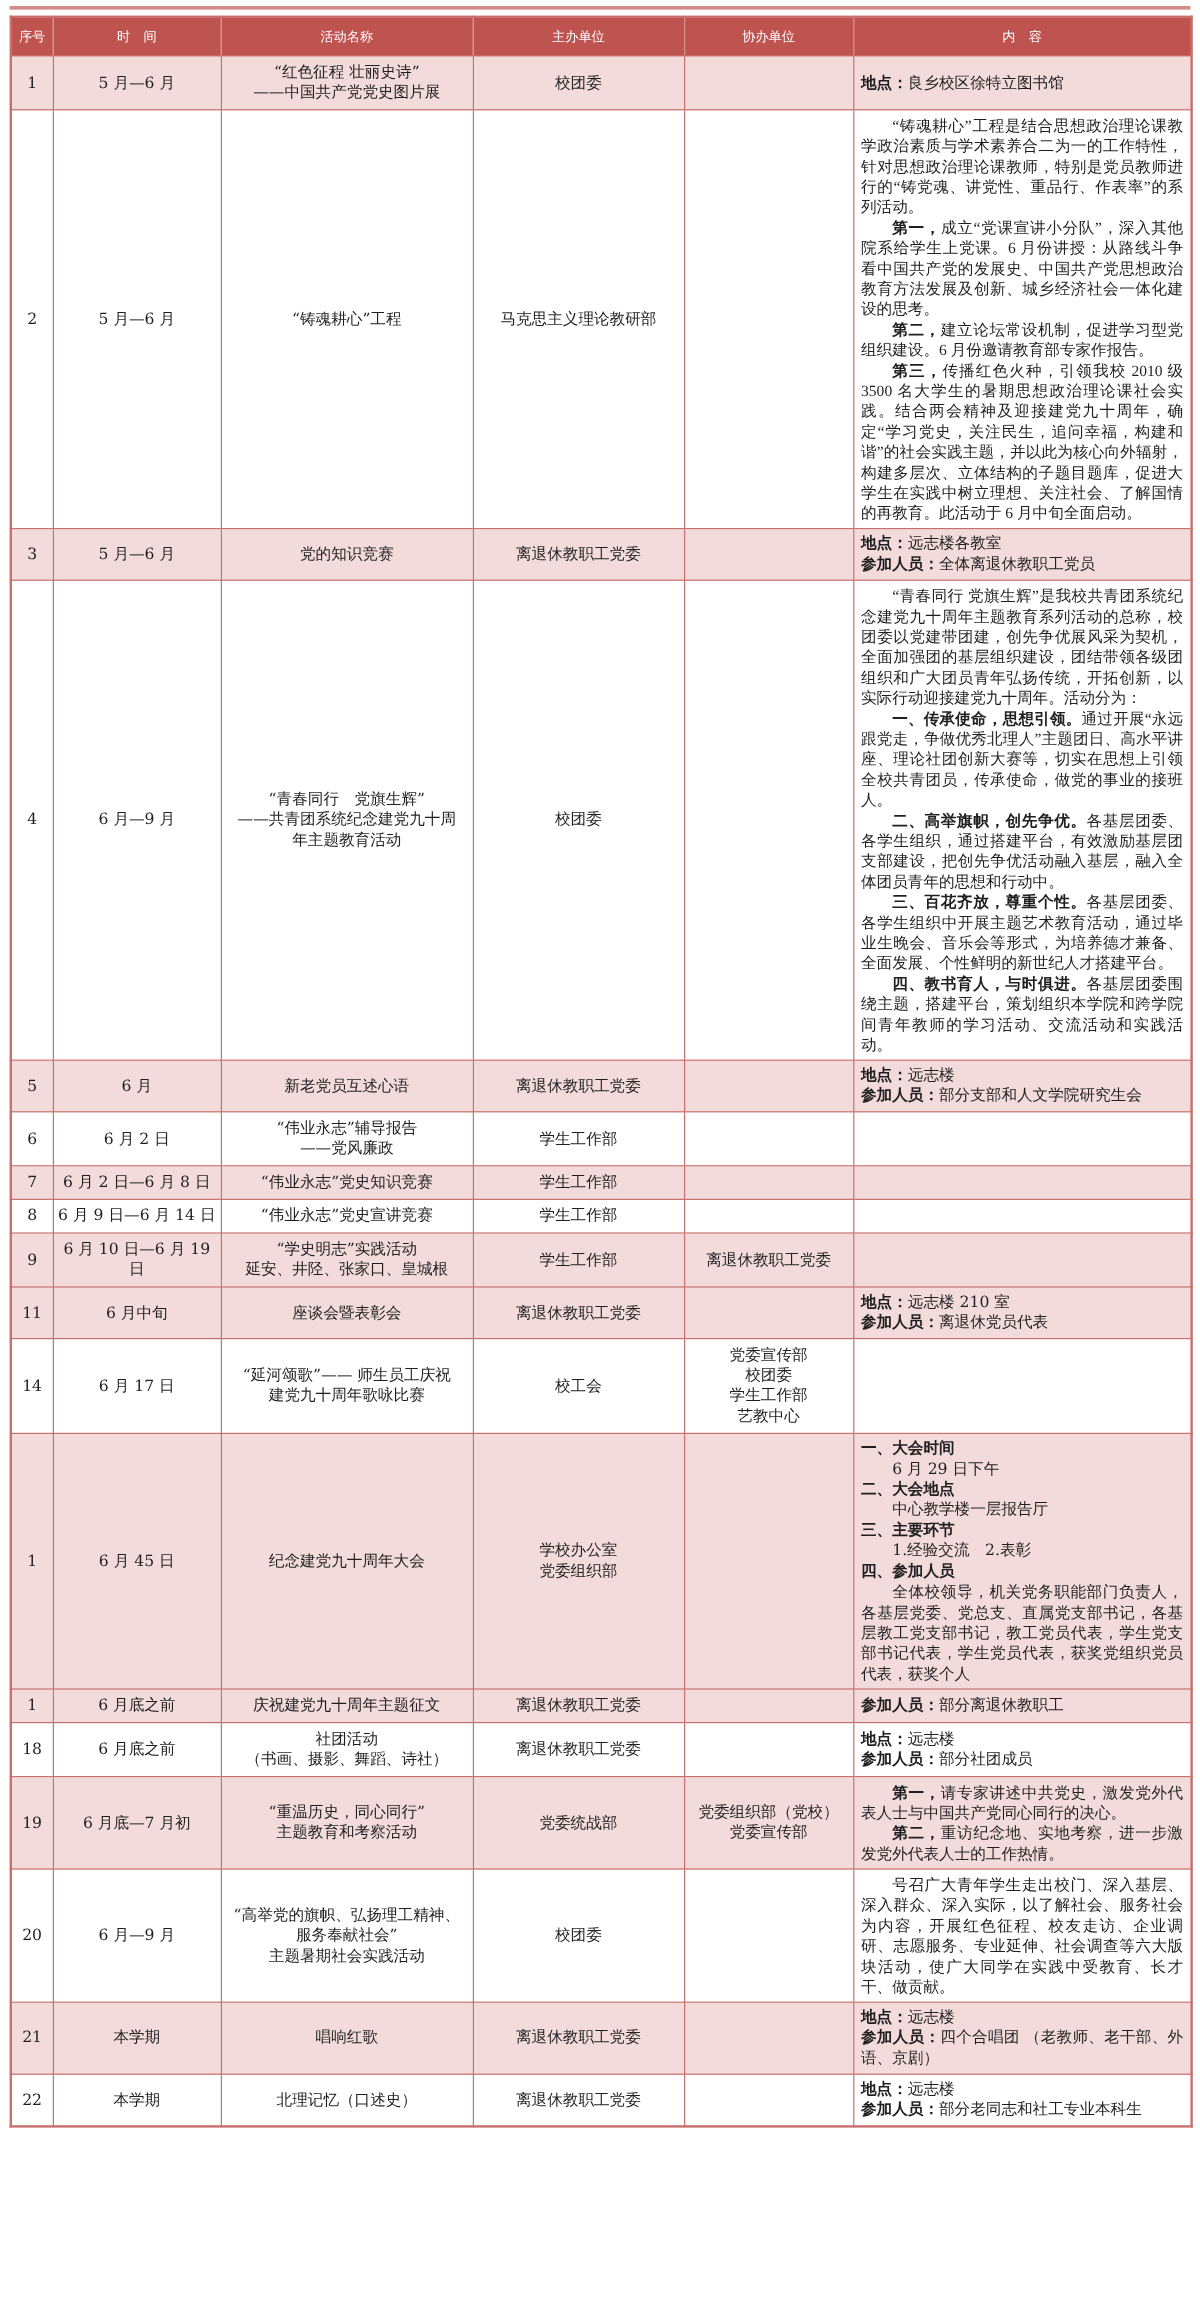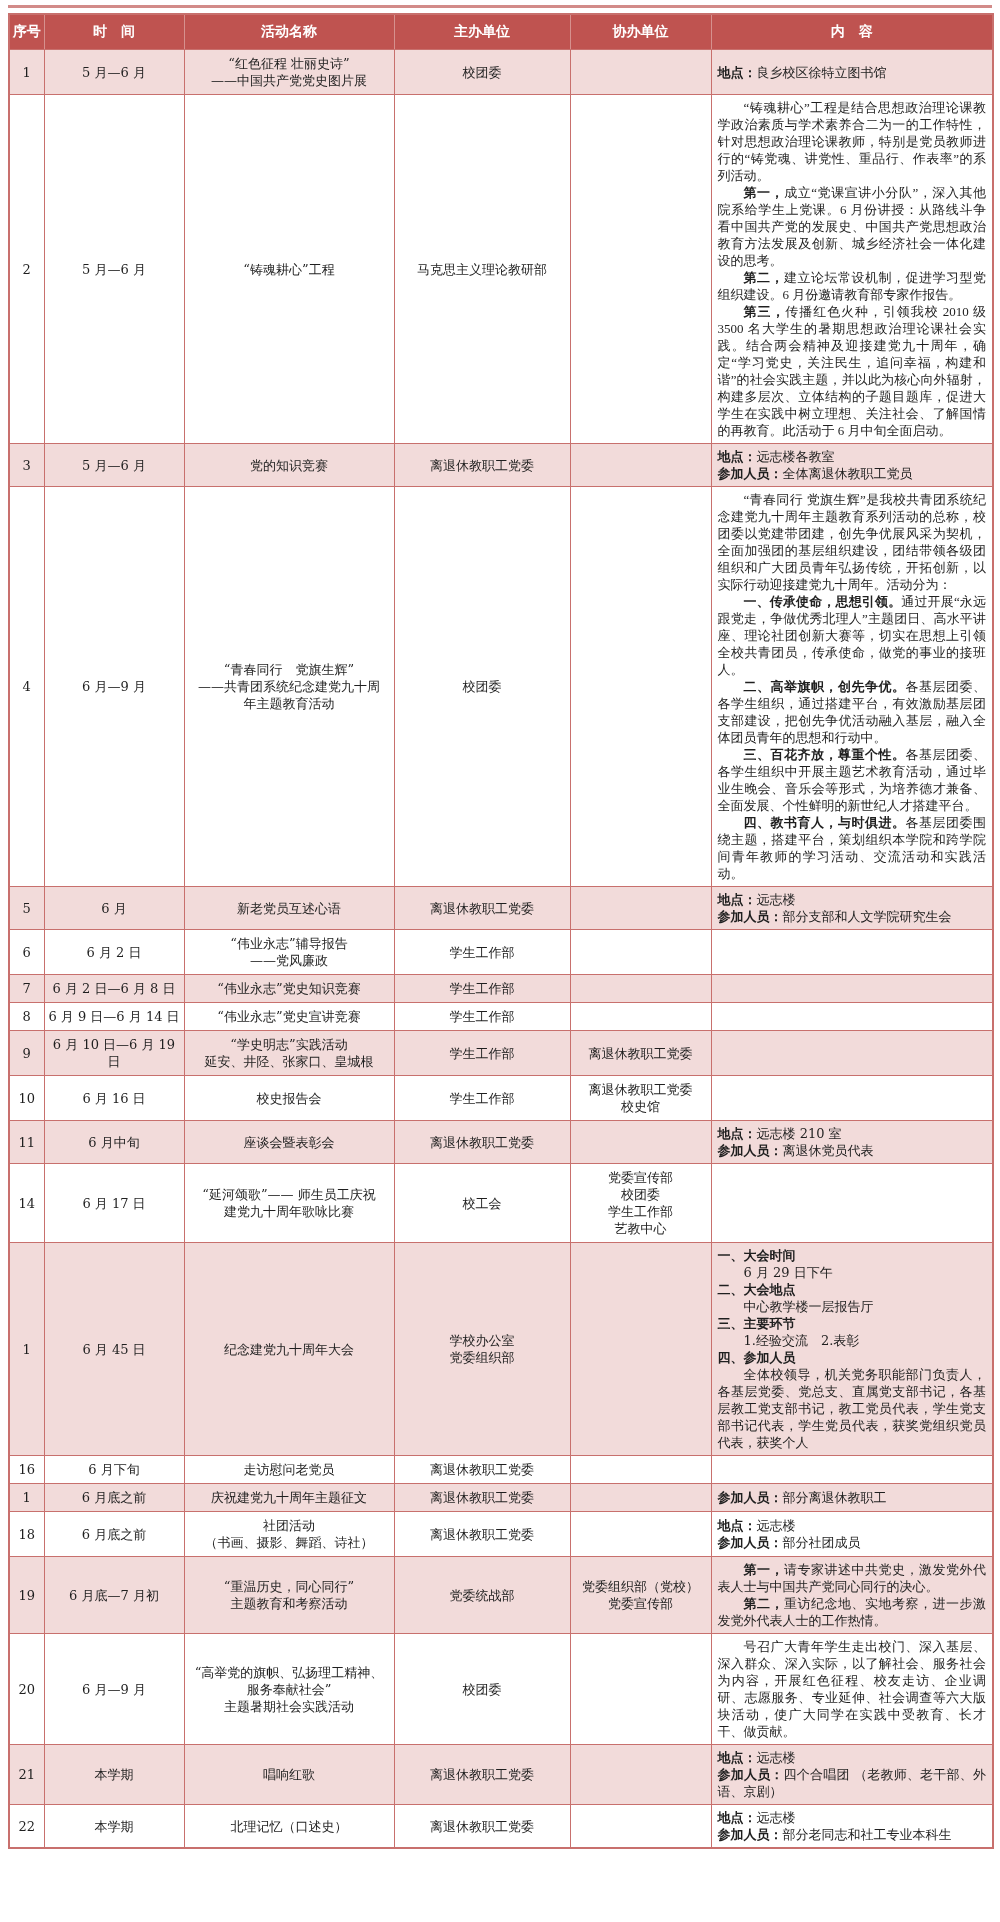--- a/index.html
+++ b/index.html
@@ -23,22 +23,22 @@
   .top-strip{height:3px;background:var(--strip);margin-bottom:5px;}
   table.activities{
     width:984px;
     border-collapse:collapse;
     table-layout:fixed;
     border:2px solid var(--border);
   }
   th{
     background:var(--header-bg);
     color:var(--header-text);
-    font-size:14px;
-    font-weight:bold;
+    font-size:11px;
+    font-weight:normal;
     padding:8px 2px;
     border:1px solid var(--header-border);
     border-bottom:1px solid var(--border);
     text-align:center;
   }
   td{
     border:1px solid var(--border);
     font-size:13px;
     vertical-align:middle;
     background:var(--row-white);
@@ -252,39 +252,20 @@
             <span class="line">延安、井陉、张家口、皇城根</span>
           </td>
           <td class="c">
             <span class="line">学生工作部</span>
           </td>
           <td class="c">
             <span class="line">离退休教职工党委</span>
           </td>
           <td class="content"></td>
         </tr>
-        <tr>
-          <td class="c">
-            <span class="line">10</span>
-          </td>
-          <td class="c">
-            <span class="line">6 月 16 日</span>
-          </td>
-          <td class="c">
-            <span class="line">校史报告会</span>
-          </td>
-          <td class="c">
-            <span class="line">学生工作部</span>
-          </td>
-          <td class="c">
-            <span class="line">离退休教职工党委</span>
-            <span class="line">校史馆</span>
-          </td>
-          <td class="content"></td>
-        </tr>
         <tr class="shaded">
           <td class="c">
             <span class="line">11</span>
           </td>
           <td class="c">
             <span class="line">6 月中旬</span>
           </td>
           <td class="c">
             <span class="line">座谈会暨表彰会</span>
           </td>
@@ -338,36 +319,20 @@
             <p class="plain"><span class="b">一、大会时间</span></p>
             <p class="sub"><span>6 月 29 日下午</span></p>
             <p class="plain"><span class="b">二、大会地点</span></p>
             <p class="sub"><span>中心教学楼一层报告厅</span></p>
             <p class="plain"><span class="b">三、主要环节</span></p>
             <p class="sub"><span>1.经验交流　2.表彰</span></p>
             <p class="plain"><span class="b">四、参加人员</span></p>
             <p class="indent"><span>全体校领导，机关党务职能部门负责人，各基层党委、党总支、直属党支部书记，各基层教工党支部书记，教工党员代表，学生党支部书记代表，学生党员代表，获奖党组织党员代表，获奖个人</span></p>
           </td>
         </tr>
-        <tr>
-          <td class="c">
-            <span class="line">16</span>
-          </td>
-          <td class="c">
-            <span class="line">6 月下旬</span>
-          </td>
-          <td class="c">
-            <span class="line">走访慰问老党员</span>
-          </td>
-          <td class="c">
-            <span class="line">离退休教职工党委</span>
-          </td>
-          <td class="c"></td>
-          <td class="content"></td>
-        </tr>
         <tr class="shaded">
           <td class="c">
             <span class="line">1</span>
           </td>
           <td class="c">
             <span class="line">6 月底之前</span>
           </td>
           <td class="c">
             <span class="line">庆祝建党九十周年主题征文</span>
           </td>

